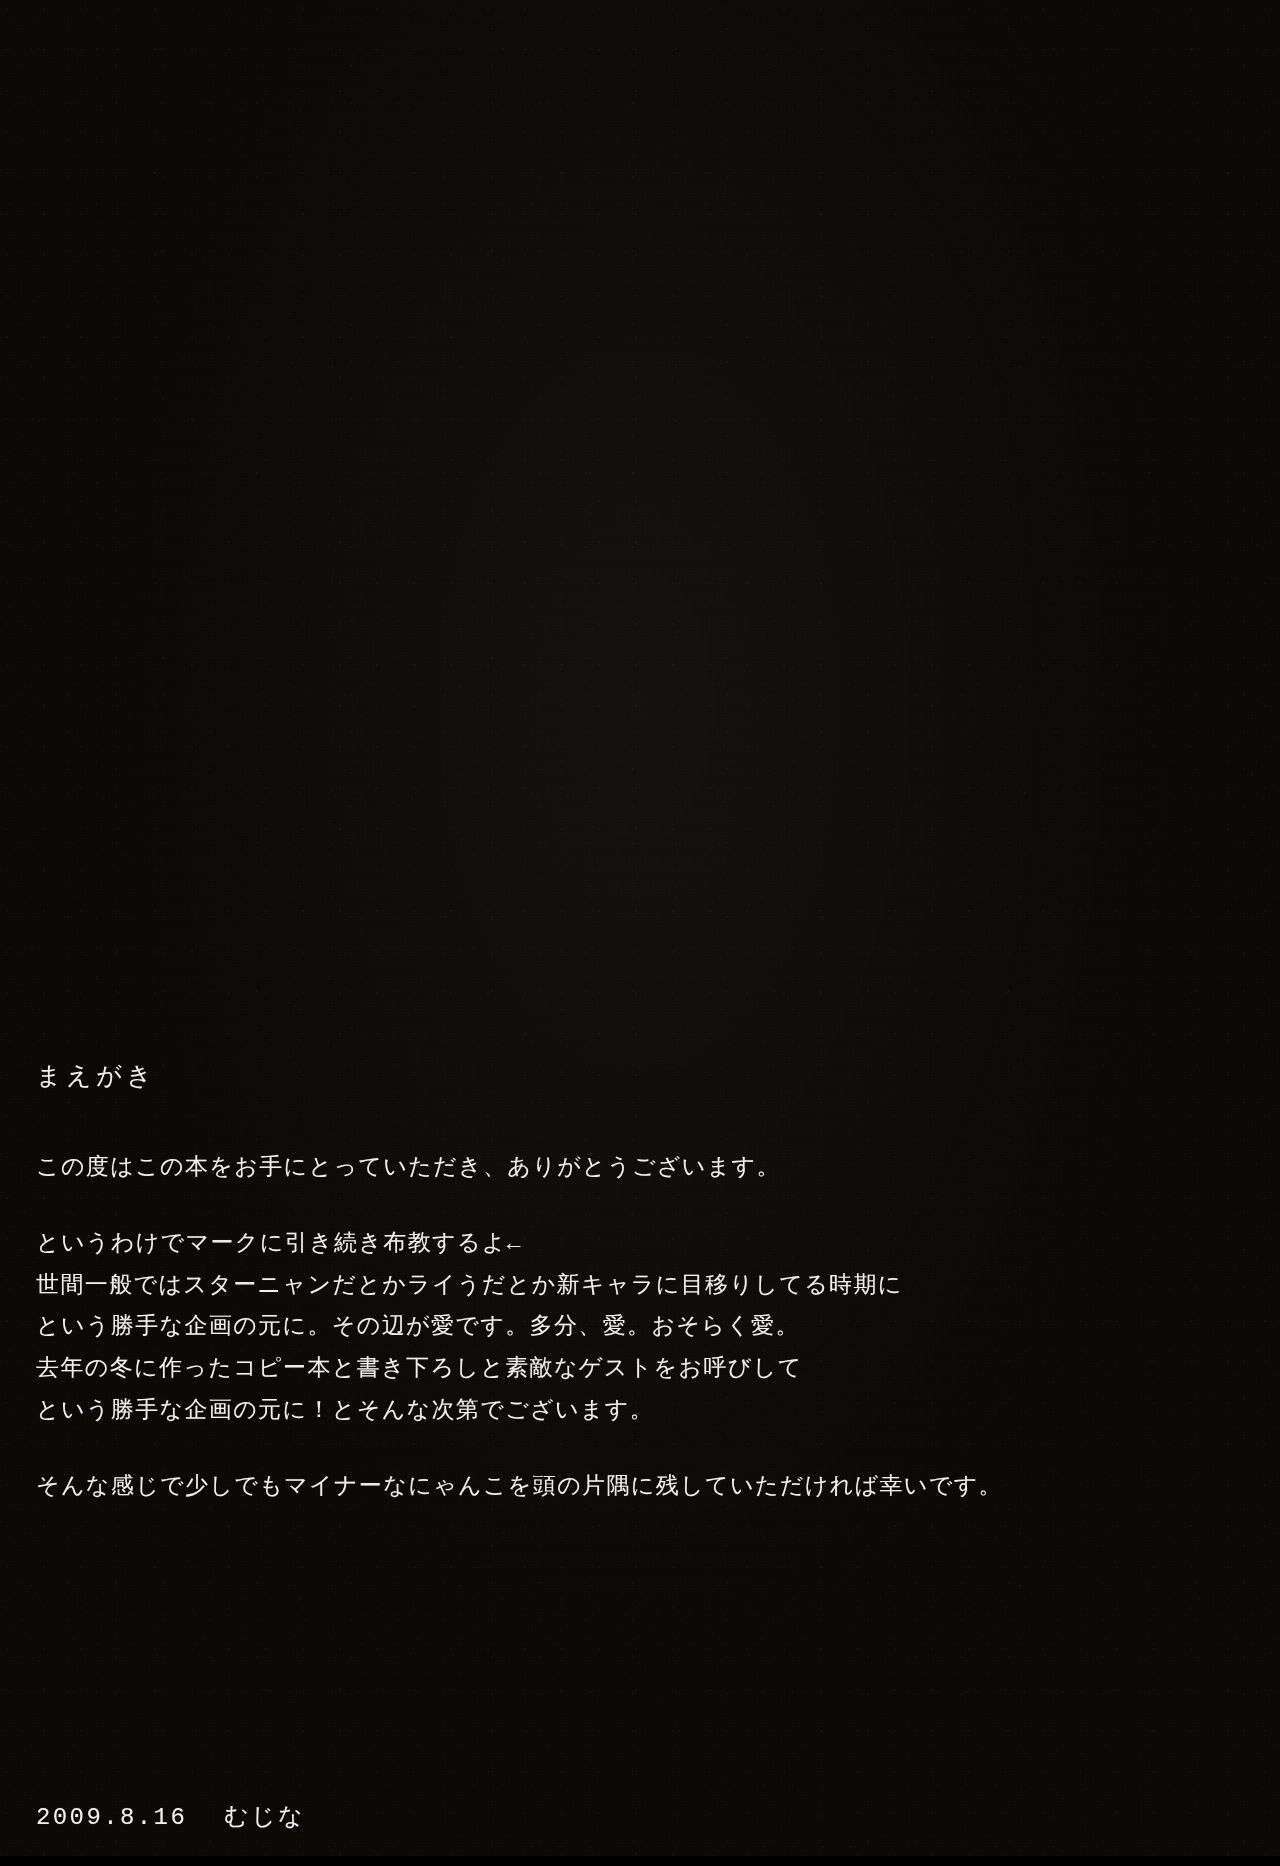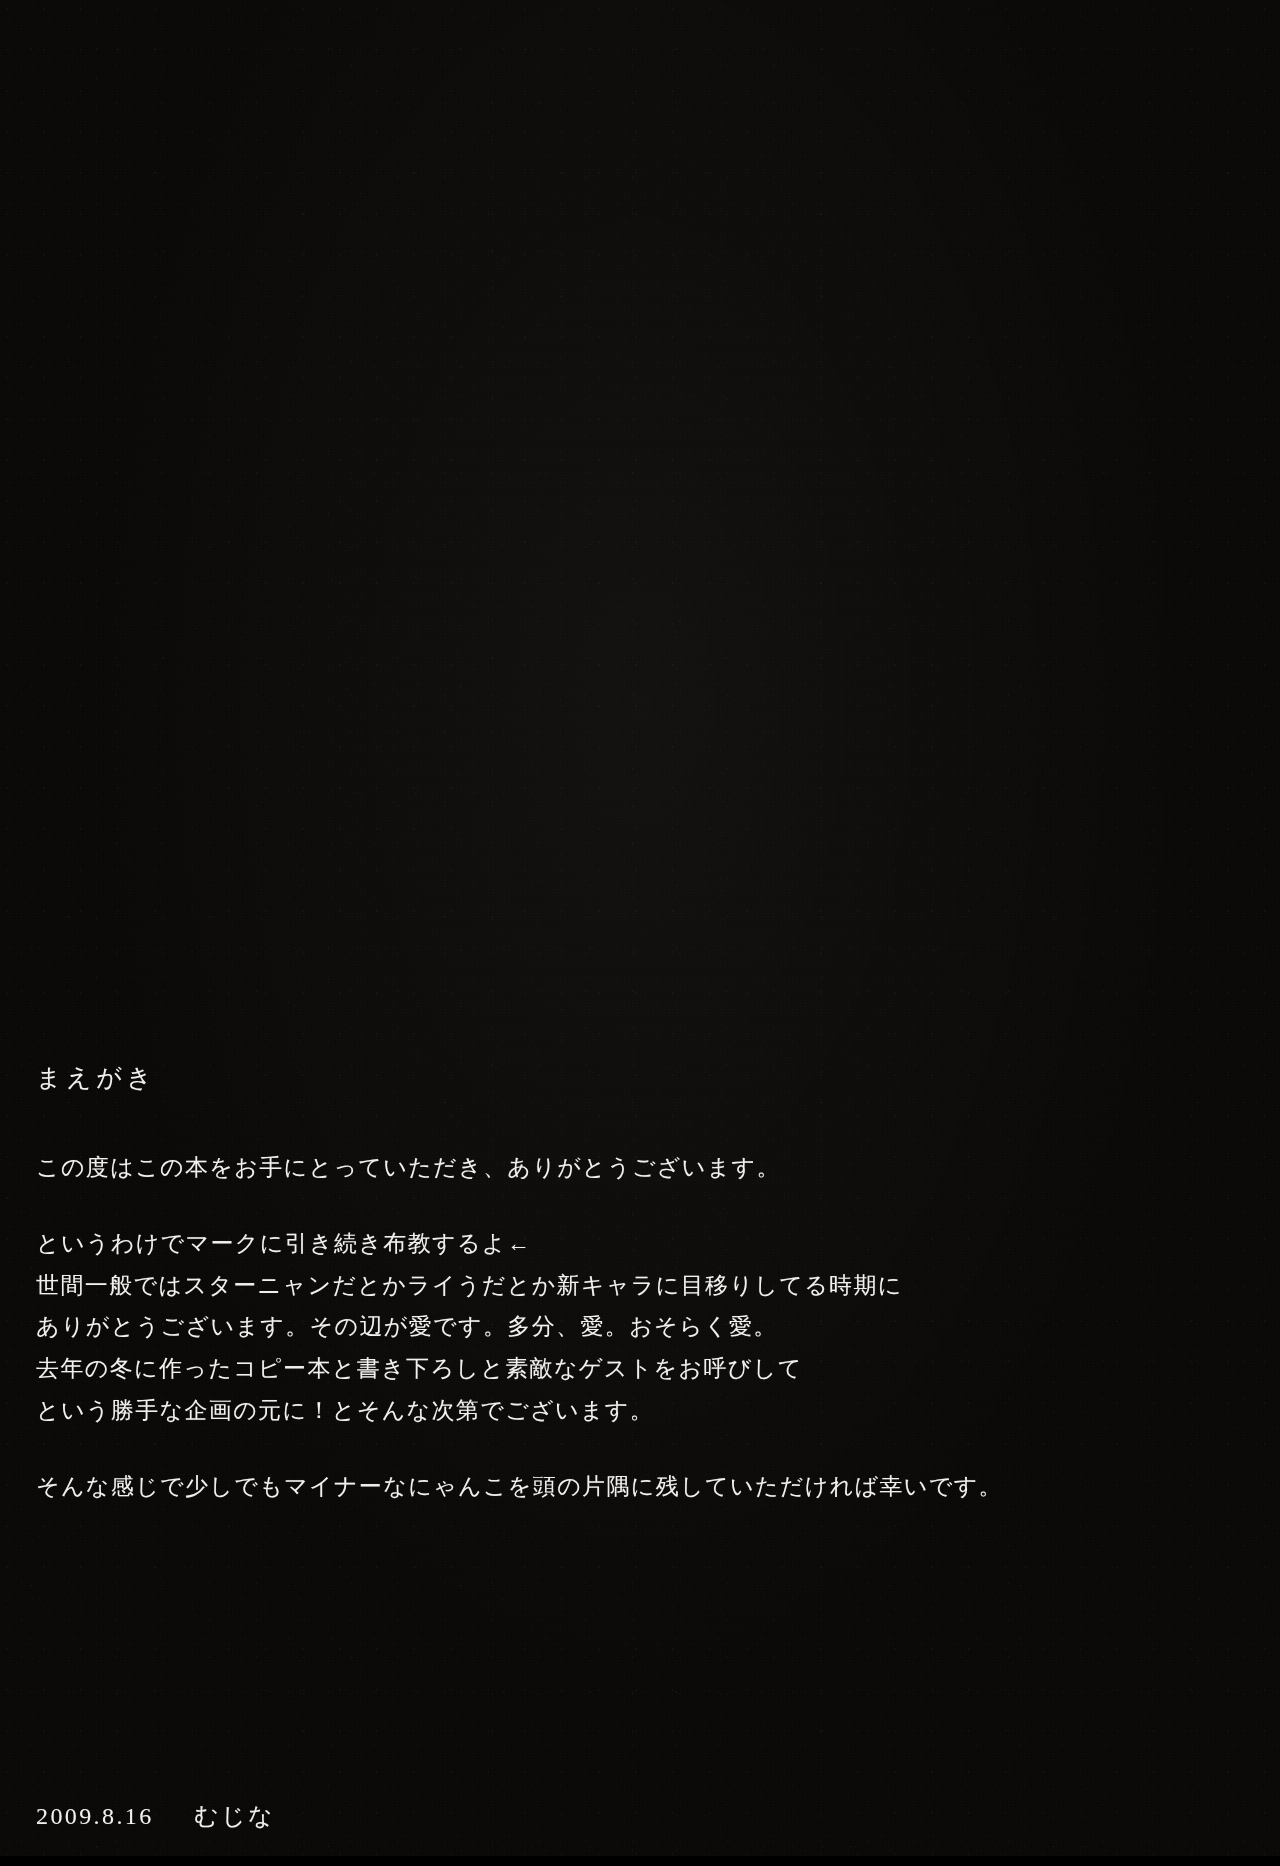--- a/index.html
+++ b/index.html
@@ -16,21 +16,21 @@
       radial-gradient(circle at 18% 22%, rgba(255,255,255,0.022) 0 1px, transparent 1px),
       radial-gradient(circle at 62% 11%, rgba(255,255,255,0.018) 0 1px, transparent 1px),
       radial-gradient(circle at 34% 57%, rgba(255,255,255,0.020) 0 1px, transparent 1px),
       radial-gradient(circle at 81% 44%, rgba(255,255,255,0.016) 0 1px, transparent 1px),
       radial-gradient(circle at 47% 79%, rgba(255,255,255,0.018) 0 1px, transparent 1px),
       radial-gradient(circle at 9% 88%, rgba(255,255,255,0.015) 0 1px, transparent 1px),
       radial-gradient(circle at 72% 92%, rgba(255,255,255,0.017) 0 1px, transparent 1px),
       radial-gradient(circle at 93% 68%, rgba(255,255,255,0.014) 0 1px, transparent 1px);
     background-size: 37px 41px, 53px 59px, 29px 31px, 61px 43px, 47px 37px, 71px 67px, 43px 53px, 33px 29px;
     overflow: hidden;
-    font-family: Liberation Serif, serif;
+    font-family: Liberation Mono, monospace;
   }
   .grain {
     position: absolute;
     inset: 0;
     pointer-events: none;
     opacity: 0.55;
     background-image:
       repeating-linear-gradient(0deg, rgba(255,255,255,0.012) 0px, rgba(255,255,255,0.012) 1px, transparent 1px, transparent 3px),
       repeating-linear-gradient(90deg, rgba(255,255,255,0.010) 0px, rgba(255,255,255,0.010) 1px, transparent 1px, transparent 4px);
   }
@@ -66,42 +66,42 @@
   }
   .signature {
     position: absolute;
     left: 36px;
     top: 1800px;
     color: #f2f0ee;
     font-size: 24px;
     letter-spacing: 0.10em;
     text-shadow: 0 0 1px rgba(255,255,255,0.25);
   }
-  .sig-date { margin-right: 32px; }
+  .sig-date { margin-right: 20px; }
 </style>
 </head>
 <body>
 
 <div class="page">
 
   <div class="grain"></div>
   <div class="vignette"></div>
 
   <div class="text-block">
 
     <div class="heading">まえがき</div>
 
     <div class="para">
       <span class="line">この度はこの本をお手にとっていただき、ありがとうございます。</span>
     </div>
 
     <div class="para">
       <span class="line">というわけでマークに引き続き布教するよ←</span>
       <span class="line">世間一般ではスターニャンだとかライうだとか新キャラに目移りしてる時期に</span>
-      <span class="line">ありがとうございます。その辺が愛です。多分、愛。おそらく愛。</span>
+      <span class="line">という勝手な企画の元に。その辺が愛です。多分、愛。おそらく愛。</span>
       <span class="line">去年の冬に作ったコピー本と書き下ろしと素敵なゲストをお呼びして</span>
       <span class="line">という勝手な企画の元に！とそんな次第でございます。</span>
     </div>
 
     <div class="para">
       <span class="line">そんな感じで少しでもマイナーなにゃんこを頭の片隅に残していただければ幸いです。</span>
     </div>
 
   </div>
 

